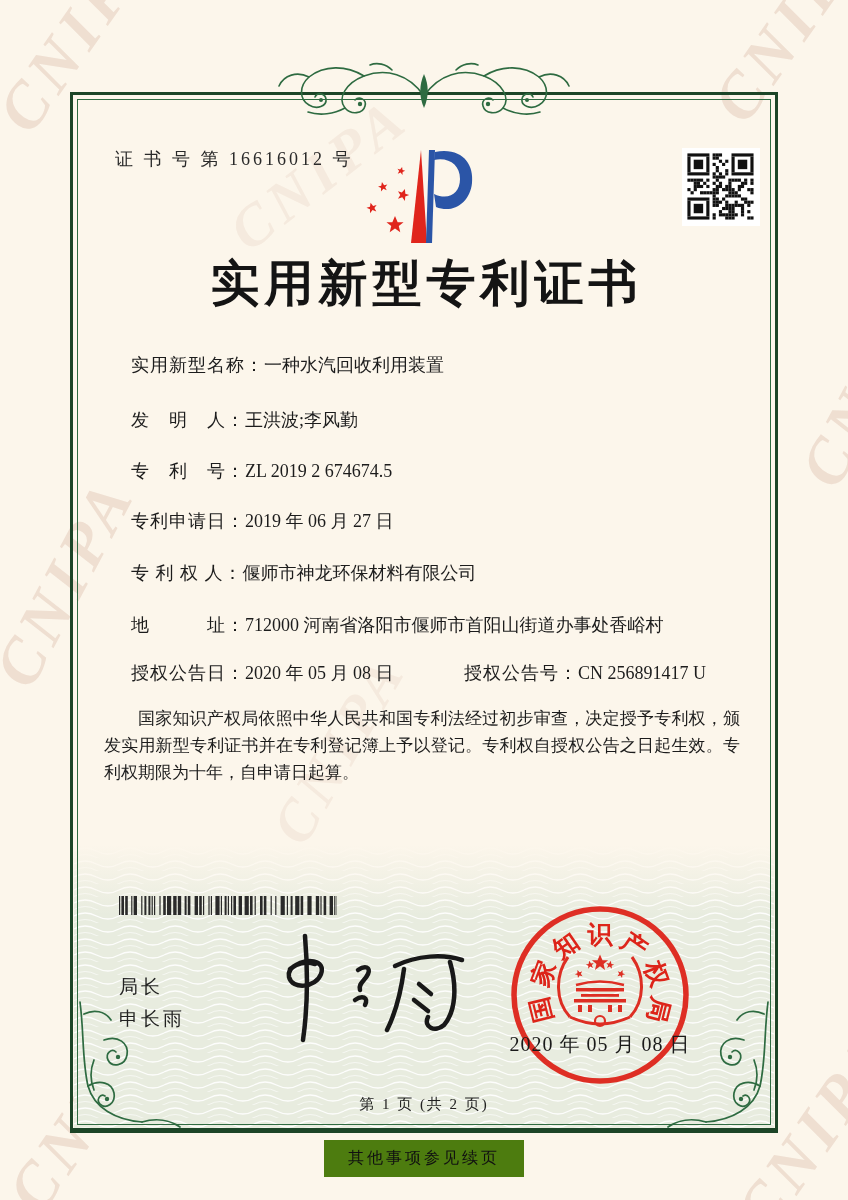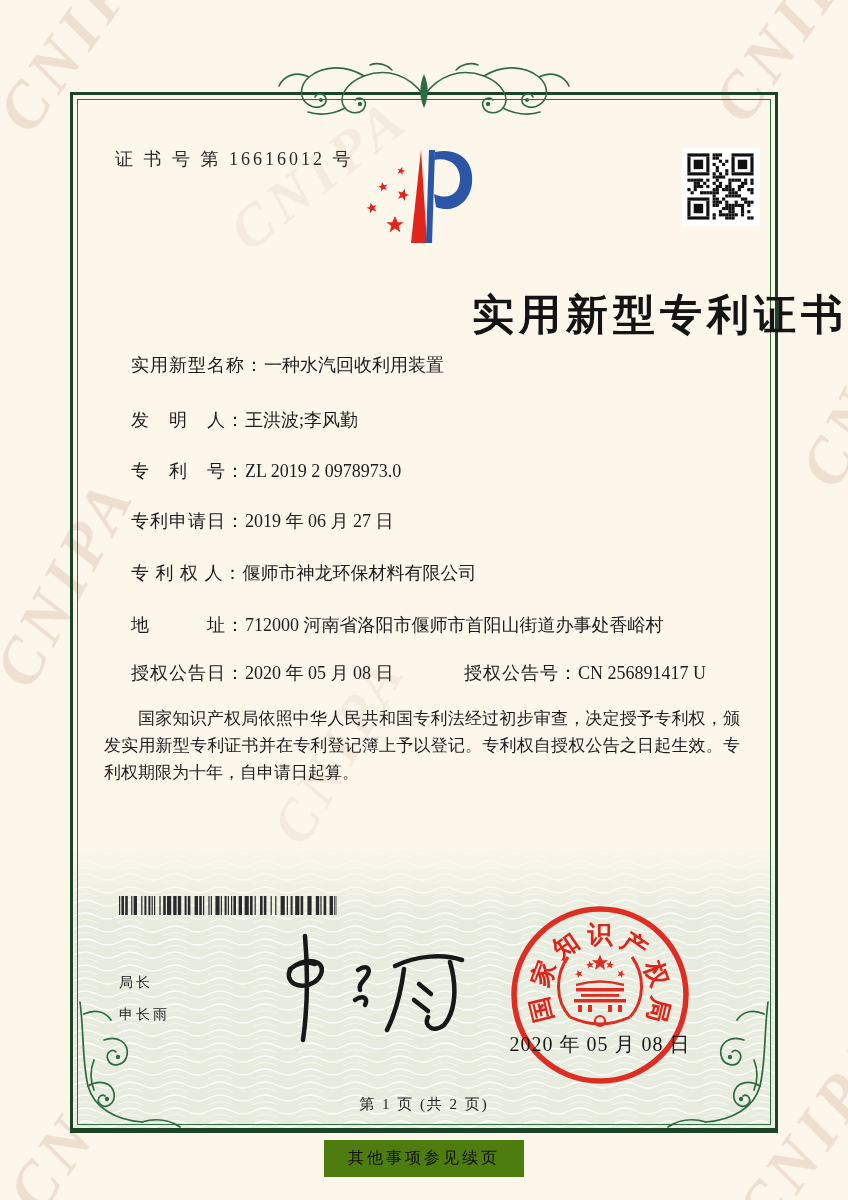--- a/index.html
+++ b/index.html
@@ -24,29 +24,29 @@
       border:1px solid #2e6b41;z-index:2;}
   .ornament{position:absolute;z-index:3;}
   .orn-top{left:274px;top:56px;}
   .orn-bl{left:74px;top:1000px;}
   .orn-br{left:654px;top:1000px;transform:scaleX(-1);}
   
   .band{position:absolute;left:74px;top:845px;width:700px;height:283px;z-index:1;}
   
   .abs{position:absolute;z-index:4;}
   .cert-no{left:115px;top:147px;font-size:18px;letter-spacing:3px;color:#2a2a2a;}
-  .title{left:0;width:848px;top:251px;text-align:right;font-size:42px;font-weight:bold;
-         letter-spacing:5px;text-indent:5px;color:#141414;margin-top:36px;}
+  .title{left:0;width:848px;top:251px;text-align:center;font-size:49px;font-weight:bold;
+         letter-spacing:5px;text-indent:5px;color:#141414;}
   .row{left:119px;font-size:18px;white-space:nowrap;}
   .row .lab{letter-spacing:1px;margin-left:12px;}
   .r0{top:353px}.r1{top:408px}.r2{top:459px}.r3{top:509px}.r4{top:561px}.r5{top:613px}
   .r6a{top:661px}.r6b{top:661px;left:452px}
   .body-text{left:97px;top:698px;width:650px;font-size:17px;line-height:27px;text-align:justify;z-index:4;position:absolute;}
   .body-text p{margin:7px;text-indent:2em;}
-  .director{left:119px;font-family:"Liberation Sans","DejaVu Sans",sans-serif;font-size:14px;
+  .director{left:119px;font-family:"Liberation Sans","DejaVu Sans",sans-serif;font-size:19px;
             letter-spacing:3px;color:#222;}
   .d1{top:974px}.d2{top:1006px}
   .page-num{left:0;width:848px;top:1095px;text-align:center;font-size:15px;letter-spacing:2px;color:#222;}
   .cont-box{left:50%;transform:translateX(-50%);top:1140px;background:#4d7c0f;padding:8px 24px;
             font-size:16px;letter-spacing:3px;color:#111;z-index:4;position:absolute;}
   svg{display:block;}
 </style>
 </head>
 <body>
 
@@ -282,21 +282,21 @@
         <rect x="49.5" y="68.4" width="3.15" height="3.15"></rect>
         <rect x="65.25" y="68.4" width="3.15" height="3.15"></rect>
         <rect x="68.4" y="68.4" width="3.15" height="3.15"></rect>
       </g>
   </svg>
 
   <div class="abs title">实用新型专利证书</div>
 
   <div class="abs row r0"><span class="lab">实用新型名称：</span><span>一种水汽回收利用装置</span></div>
   <div class="abs row r1"><span class="lab">发　明　人：</span><span>王洪波;李风勤</span></div>
-  <div class="abs row r2"><span class="lab">专　利　号：</span><span>ZL 2019 2 0978973.0</span></div>
+  <div class="abs row r2"><span class="lab">专　利　号：</span><span>ZL 2019 2 674674.5</span></div>
   <div class="abs row r3"><span class="lab">专利申请日：</span><span>2019 年 06 月 27 日</span></div>
   <div class="abs row r4"><span class="lab">专 利 权 人：</span><span>偃师市神龙环保材料有限公司</span></div>
   <div class="abs row r5"><span class="lab">地　　　址：</span><span>712000 河南省洛阳市偃师市首阳山街道办事处香峪村</span></div>
   <div class="abs row r6a"><span class="lab">授权公告日：</span><span>2020 年 05 月 08 日</span></div>
   <div class="abs row r6b"><span class="lab">授权公告号：</span><span>CN 256891417 U</span></div>
 
   <div class="body-text">
     <p>国家知识产权局依照中华人民共和国专利法经过初步审查，决定授予专利权，颁发实用新型专利证书并在专利登记簿上予以登记。专利权自授权公告之日起生效。专利权期限为十年，自申请日起算。</p>
   </div>
 

